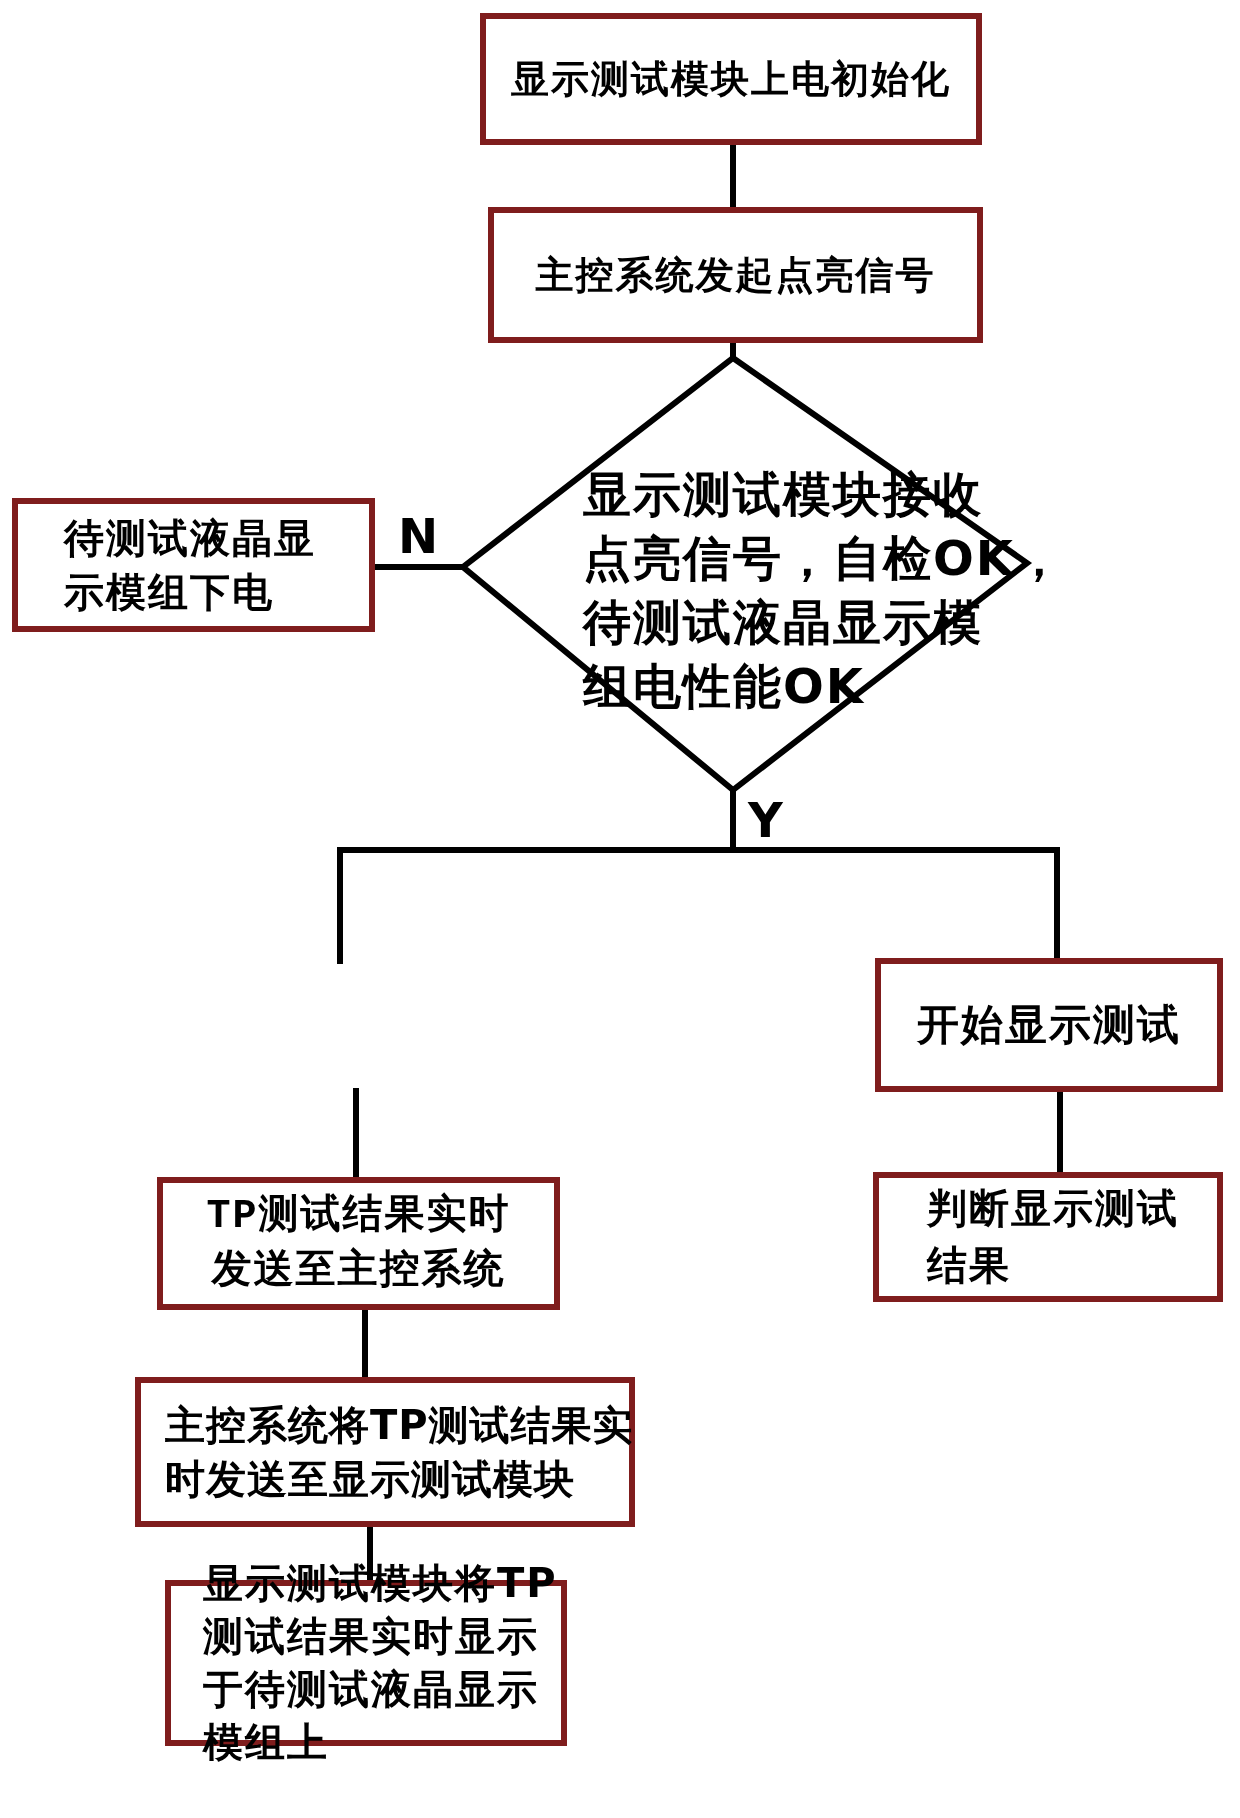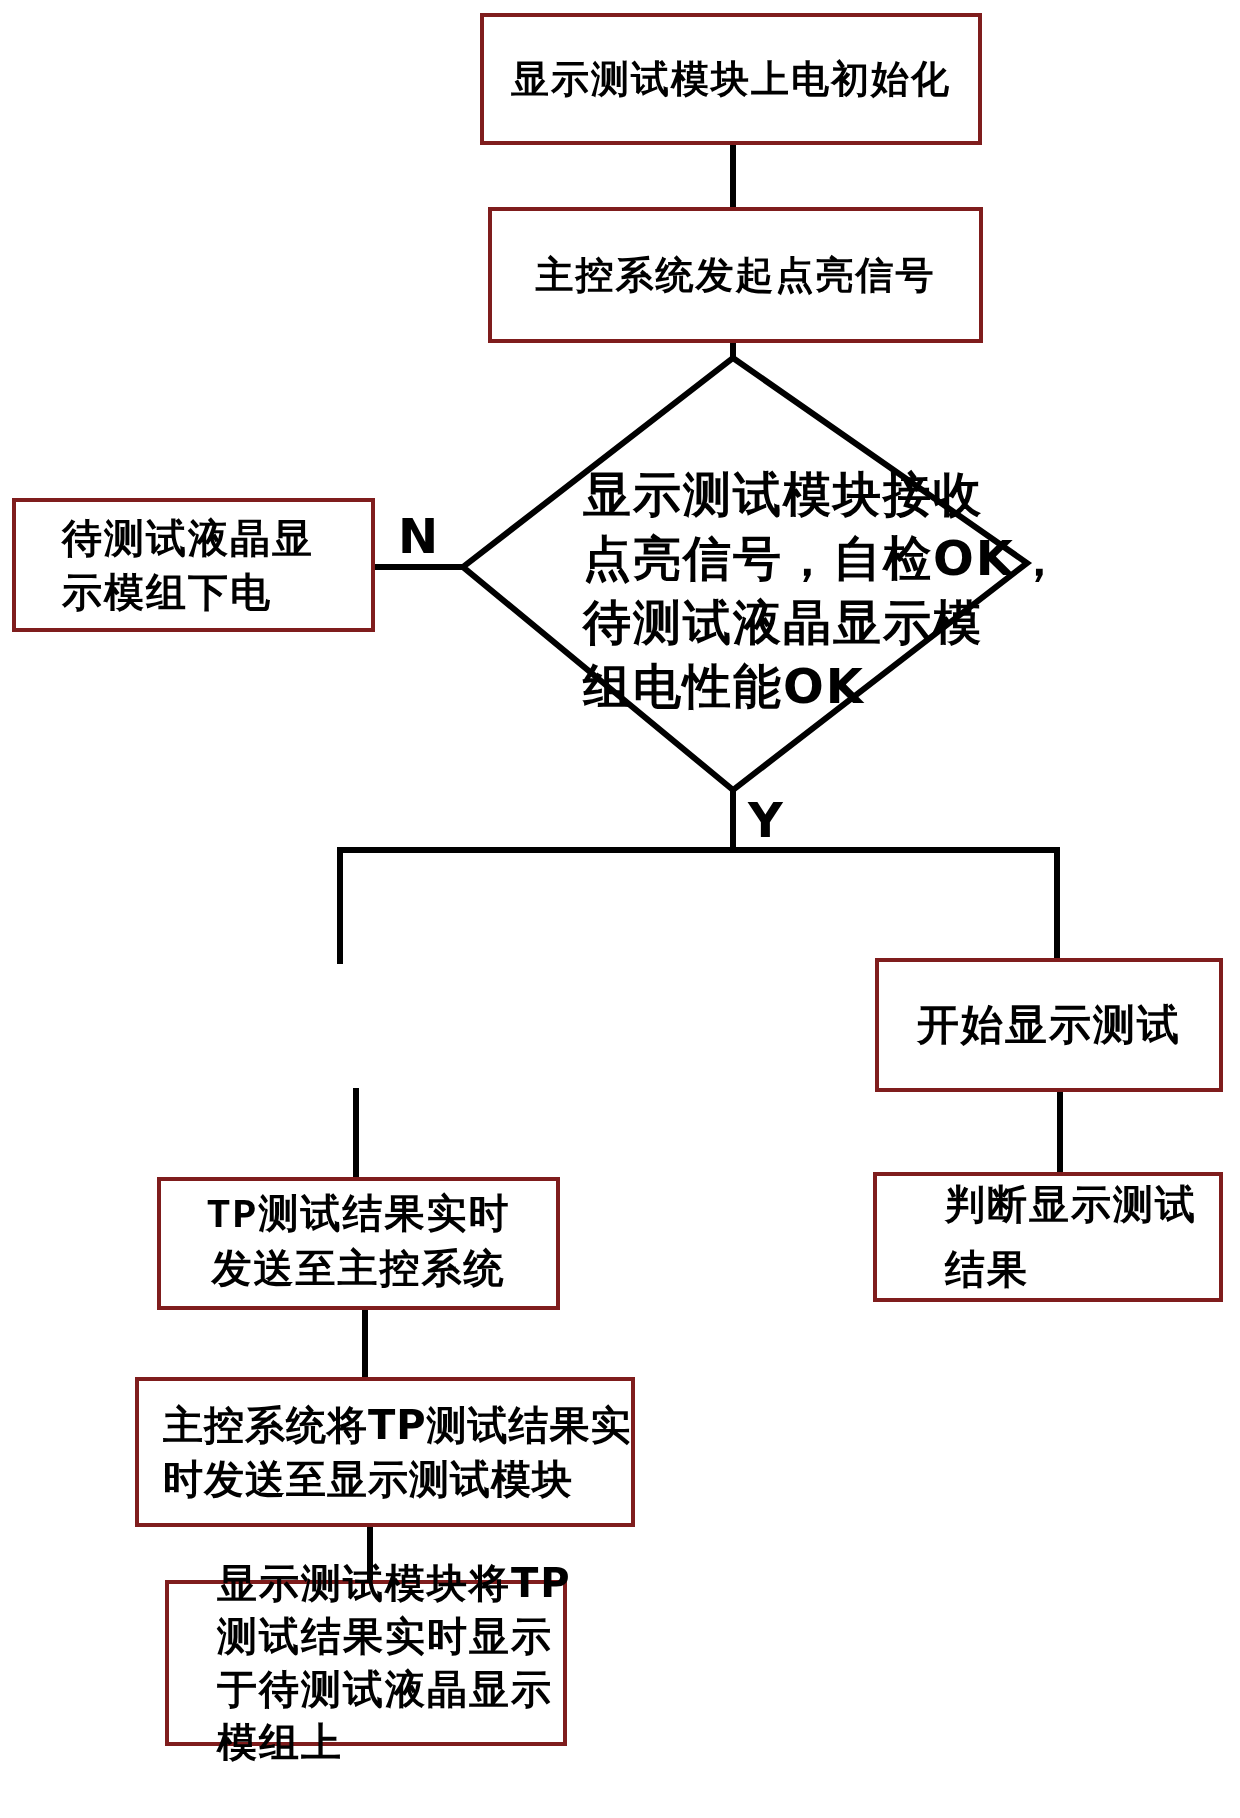--- a/index.html
+++ b/index.html
@@ -12,21 +12,21 @@
     width: 1240px;
     height: 1818px;
     background: #ffffff;
     font-family: "DejaVu Sans", "Liberation Sans", sans-serif;
     color: #000000;
     overflow: hidden;
   }
   .node {
     position: absolute;
     box-sizing: border-box;
-    border: 4px solid #7f1d1d;
+    border: 6px solid #7f1d1d;
     background: #ffffff;
     display: flex;
     flex-direction: column;
     justify-content: center;
     font-weight: bold;
     letter-spacing: 2px;
   }
   .node.center {
     align-items: center;
     text-align: center;
@@ -104,30 +104,30 @@
 
   <div class="node center" style="left:875px; top:958px; width:348px; height:134px; font-size:42px;">
     <div class="tline">开始显示测试</div>
   </div>
 
   <div class="node center" style="left:157px; top:1177px; width:403px; height:133px; font-size:40px; line-height:55px;font-family:Liberation Mono, monospace;">
     <div class="tline">TP测试结果实时</div>
     <div class="tline">发送至主控系统</div>
   </div>
 
-  <div class="node" style="left:873px; top:1172px; width:350px; height:130px; font-size:40px; padding-left:68px; line-height:57px;justify-content:space-between;">
+  <div class="node" style="left:873px; top:1172px; width:350px; height:130px; font-size:40px; padding-left:48px; line-height:57px;">
     <div class="tline">判断显示测试</div>
     <div class="tline">结果</div>
   </div>
 
   <div class="node" style="left:135px; top:1377px; width:500px; height:150px; font-size:40px; padding-left:24px; line-height:54px; letter-spacing:1px;">
     <div class="tline">主控系统将TP测试结果实</div>
     <div class="tline">时发送至显示测试模块</div>
   </div>
 
-  <div class="node" style="left:165px; top:1580px; width:402px; height:166px; font-size:40px; padding-left:48px; line-height:53px;">
+  <div class="node" style="left:165px; top:1580px; width:402px; height:166px; font-size:40px; padding-left:32px; line-height:53px;">
     <div class="tline">显示测试模块将TP</div>
     <div class="tline">测试结果实时显示</div>
     <div class="tline">于待测试液晶显示</div>
     <div class="tline">模组上</div>
   </div>
 
 </div>
 
 </body></html>

